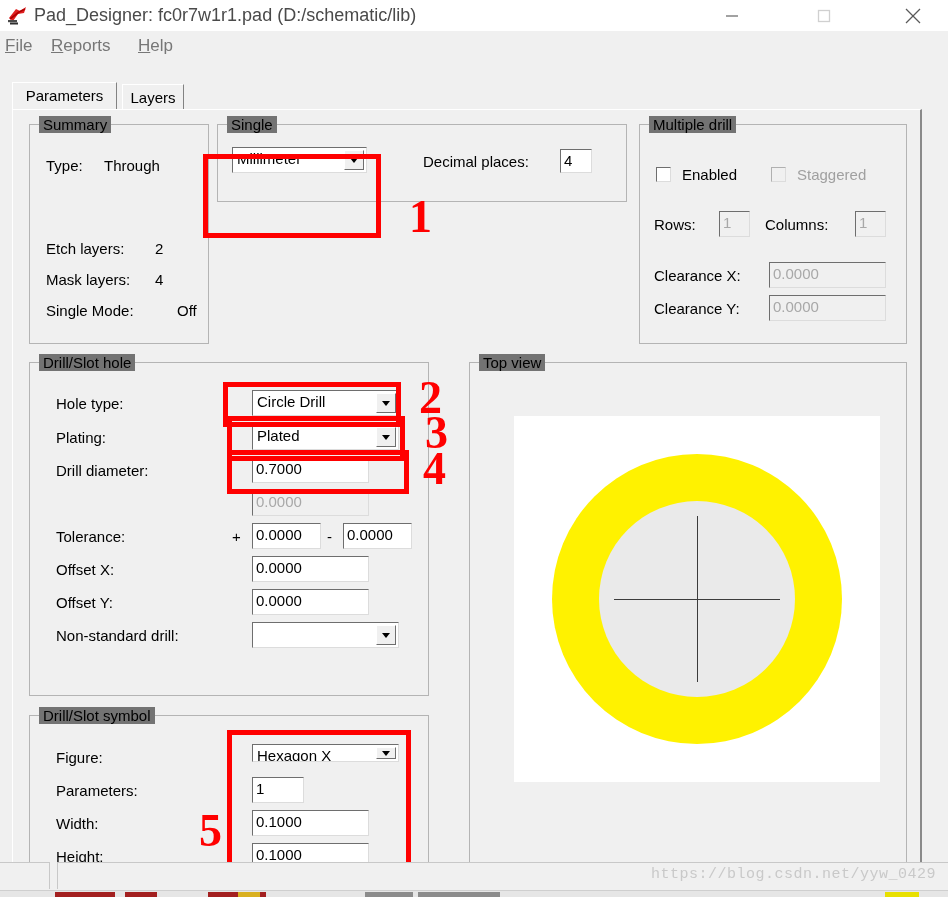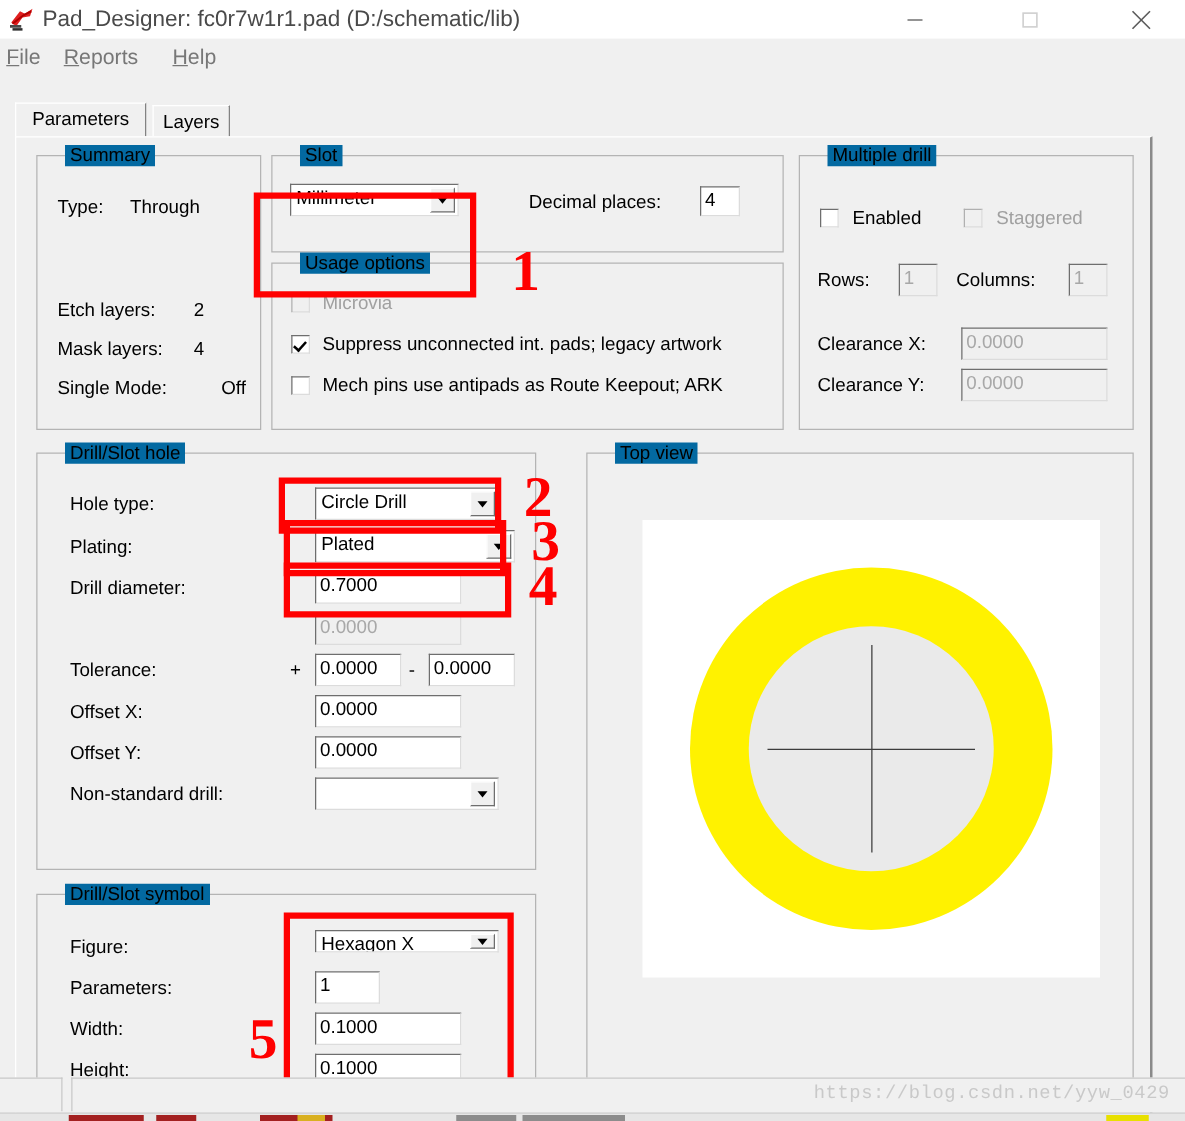--- a/index.html
+++ b/index.html
@@ -80,22 +80,22 @@
     box-sizing:border-box;
   }
 
   
   .group{
     position:absolute;
     border:1px solid #b4b4b4;
     box-sizing:border-box;
   }
   .group > .glabel{
-    position:absolute;top:-9px;left:22px;
-    background:#0369a1;padding:0 4px;
+    position:absolute;top:-9px;left:9px;
+    background:#737373;padding:0 4px;
     font-size:15px;color:#000;white-space:nowrap;
   }
 
   
   .lbl{
     position:absolute;font-size:15px;color:#000;white-space:nowrap;
   }
   .lbl.dim{color:#a0a0a0;}
 
   
@@ -266,43 +266,31 @@
         <div class="lbl" style="left:125px;top:115px;">2</div>
 
         <div class="lbl" style="left:16px;top:146px;">Mask layers:</div>
         <div class="lbl" style="left:125px;top:146px;">4</div>
 
         <div class="lbl" style="left:16px;top:177px;">Single Mode:</div>
         <div class="lbl" style="left:147px;top:177px;">Off</div>
       </div>
 
       <div class="group" style="left:204px;top:14px;width:410px;height:78px;">
-        <div class="glabel">Slot</div>
+        <div class="glabel">Single</div>
 
         <div class="combo" style="left:14px;top:22px;width:135px;height:26px;">
           <span class="ctext">Millimeter</span>
           <span class="carrow"></span>
         </div>
 
         <div class="lbl" style="left:205px;top:28px;">Decimal places:</div>
         <div class="tf" style="left:342px;top:24px;width:32px;height:24px;">4</div>
       </div>
 
-      <div class="group" style="left:204px;top:100px;width:410px;height:134px;">
-        <div class="glabel">Usage options</div>
-
-        <div class="cbx dim" style="left:15px;top:24px;"></div>
-        <div class="lbl dim" style="left:40px;top:23px;">Microvia</div>
-
-        <div class="cbx checked" style="left:15px;top:57px;"></div>
-        <div class="lbl" style="left:40px;top:56px;">Suppress unconnected int. pads; legacy artwork</div>
-
-        <div class="cbx" style="left:15px;top:90px;"></div>
-        <div class="lbl" style="left:40px;top:89px;">Mech pins use antipads as Route Keepout; ARK</div>
-      </div>
 
       <div class="group" style="left:626px;top:14px;width:268px;height:220px;">
         <div class="glabel">Multiple drill</div>
 
         <div class="cbx" style="left:16px;top:42px;"></div>
         <div class="lbl" style="left:42px;top:41px;">Enabled</div>
 
         <div class="cbx dim" style="left:131px;top:42px;"></div>
         <div class="lbl dim" style="left:157px;top:41px;">Staggered</div>
 
@@ -322,21 +310,21 @@
       <div class="group" style="left:16px;top:252px;width:400px;height:334px;">
         <div class="glabel">Drill/Slot hole</div>
 
         <div class="lbl" style="left:26px;top:32px;">Hole type:</div>
         <div class="combo" style="left:222px;top:27px;width:147px;height:26px;text-decoration:underline;">
           <span class="ctext">Circle Drill</span>
           <span class="carrow"></span>
         </div>
 
         <div class="lbl" style="left:26px;top:66px;">Plating:</div>
-        <div class="combo" style="left:222px;top:61px;width:160px;height:26px;padding-left:20px;">
+        <div class="combo" style="left:222px;top:61px;width:147px;height:26px;padding-left:20px;">
           <span class="ctext">Plated</span>
           <span class="carrow"></span>
         </div>
 
         <div class="lbl" style="left:26px;top:99px;">Drill diameter:</div>
         <div class="tf" style="left:222px;top:94px;width:117px;height:26px;">0.7000</div>
 
         <div class="tf ro" style="left:222px;top:127px;width:117px;height:26px;">0.0000</div>
 
         <div class="lbl" style="left:26px;top:165px;">Tolerance:</div>

